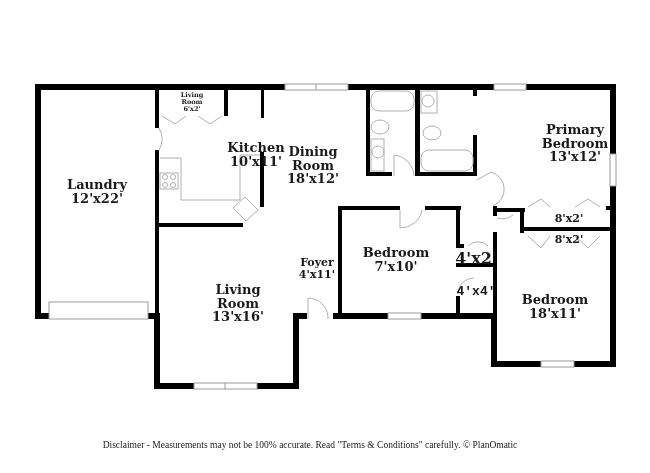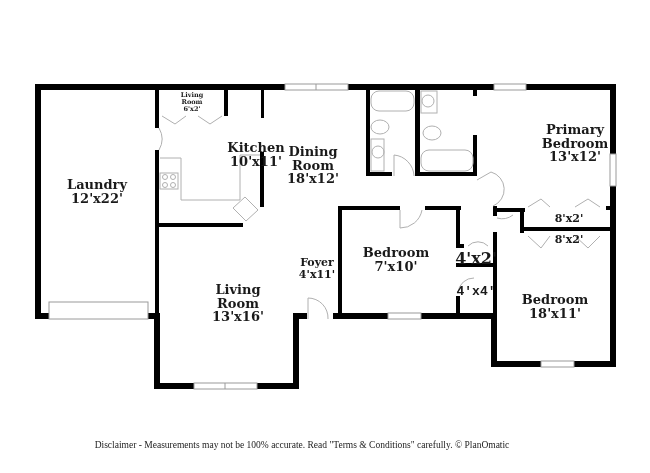--- a/index.html
+++ b/index.html
@@ -4,21 +4,21 @@
 <style>
   html, body { margin: 0; padding: 0; background: #ffffff; }
   body { width: 650px; height: 473px; position: relative; overflow: hidden; font-family: "DejaVu Serif", "Liberation Serif", serif; }
   #plan { position: absolute; left: 0; top: 0; width: 650px; height: 473px; }
   .lbl { position: absolute; text-align: center; color: #1a1a1a; font-weight: bold; line-height: 1.05; transform: translateX(-50%); white-space: nowrap; }
   .lbl .n { display: block; }
   .lbl .d { display: block; }
   .big { font-size: 13px; }
   .sm { font-size: 11px; }
   .tiny { font-size: 6.5px; font-weight: bold; }
-  .disc { position: absolute; left: 0; width: 604px; top: 440px; text-align: center; font-size: 9.5px; color: #222; font-family: "Liberation Serif", "DejaVu Serif", serif; }
+  .disc { position: absolute; left: 8px; width: 604px; top: 440px; text-align: center; font-size: 9.5px; color: #222; font-family: "Liberation Serif", "DejaVu Serif", serif; }
 </style>
 </head>
 <body>
 
 <svg id="plan" viewBox="0 0 650 473" xmlns="http://www.w3.org/2000/svg">
   <g fill="#000">
 
     <rect x="35" y="84" width="250" height="6"></rect>
     <rect x="348" y="84" width="146" height="6"></rect>
     <rect x="526" y="84" width="90" height="6"></rect>

